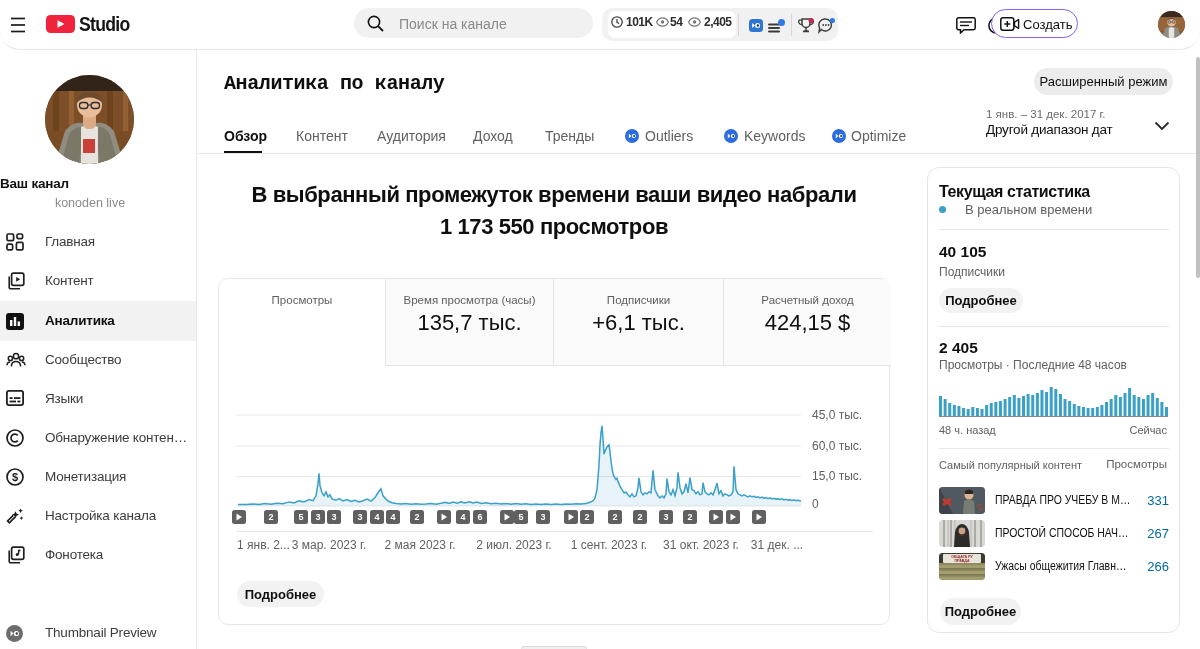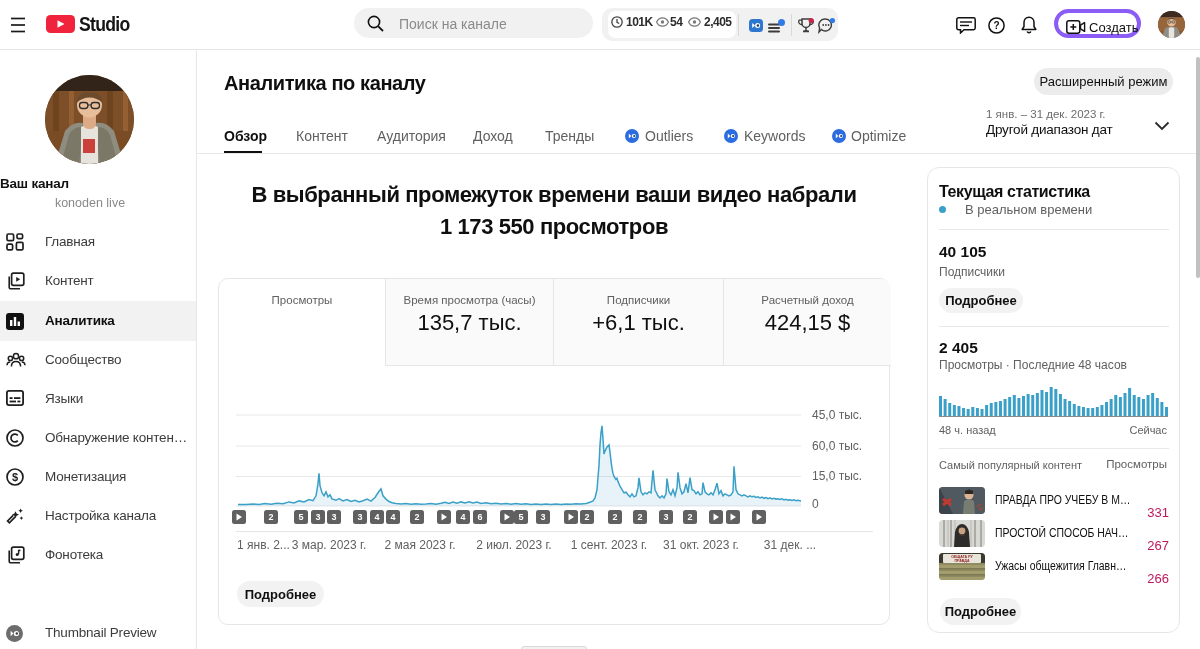--- a/index.html
+++ b/index.html
@@ -4,31 +4,31 @@
 <style>
   * { margin:0; padding:0; box-sizing:border-box; }
   html,body { width:1200px; height:649px; overflow:hidden; background:#fff;
     font-family:"Liberation Sans", sans-serif; color:#0f0f0f; }
   .abs { position:absolute; }
   .pill { background:#f2f2f2; border-radius:16px; font-size:13px; font-weight:700;
     display:flex; align-items:center; justify-content:center; }
 
   
   #topbar { position:absolute; left:0; top:0; width:1200px; height:50px; background:#fff;
-    border-bottom:1px solid #e7e7e7; z-index:5; }
+    border-bottom:1px solid #e7e7e7; z-index:5;border-radius:20px; }
   #searchpill { position:absolute; left:354px; top:8px; width:239px; height:30px;
     background:#f1f1f1; border-radius:15px; }
   #searchpill span { position:absolute; left:45px; top:8px; font-size:14px; color:#8a8a8a; }
   #statspill { position:absolute; left:602px; top:8px; width:236px; height:33px;
     background:#f1f1f2; border-radius:10px; }
   #statsinner { position:absolute; left:6px; top:3px; width:128px; height:27px;
     background:#fff; border-radius:7px; }
   .stxt { position:absolute; top:7px; font-size:12px; font-weight:700; letter-spacing:-0.5px; color:#2d2d2d; }
-  #createbtn { position:absolute; left:1054px; top:9px; width:87px; height:29px;
-    border:4px solid #8b5cf6; border-radius:15px; background:#fff; }
+  #createbtn { position:absolute; left:991px; top:9px; width:87px; height:29px;
+    border:1px solid #8b5cf6; border-radius:15px; background:#fff; }
   #createbtn span { position:absolute; left:31px; top:7px; font-size:13px; font-weight:500; }
 
   
   #sidebar { position:absolute; left:0; top:50px; width:197px; height:599px; background:#fff;
     border-right:1px solid #e7e7e7; }
   .mrow { position:absolute; left:0; width:197px; height:39px; }
   .mrow .micon { position:absolute; left:6px; top:11px; }
   .mrow .mtxt { position:absolute; left:45px; top:12px; font-size:13.5px; letter-spacing:-0.2px; color:#3c3c3c; white-space:nowrap; }
 
   
@@ -48,21 +48,21 @@
   .dlab { position:absolute; top:259px; font-size:12px; color:#606060; white-space:nowrap; }
   .ylab { position:absolute; left:593px; font-size:12px; color:#606060; white-space:nowrap; }
 
   
   #rightcard { position:absolute; left:927px; top:167px; width:253px; height:466px;
     border:1px solid #e6e6e6; border-radius:12px; background:#fff; }
   .rdiv { position:absolute; left:11px; width:230px; height:1px; background:#e8e8e8; }
   .vrow { position:absolute; left:11px; width:230px; height:27px; }
   .vrow .vtitle { position:absolute; left:56px; top:6px; width:158px; font-size:12px;
     white-space:nowrap; overflow:hidden; color:#0f0f0f; transform:scaleX(0.87); transform-origin:0 50%; }
-  .vrow .vnum { position:absolute; right:0; top:18px; font-size:13px; color:#be185d; }
+  .vrow .vnum { position:absolute; right:0; top:6px; font-size:13px; color:#0369a1; }
   .thumb { position:absolute; left:0; top:0; width:46px; height:27px; border-radius:4px; overflow:hidden; }
 </style>
 </head>
 <body>
 <div id="topbar">
 
   <svg class="abs" style="left:11px;top:16px" width="14" height="18" viewBox="0 0 14 18">
     <g stroke="#1a1a1a" stroke-width="1.7">
         <line x1="0" y1="2.5" x2="14" y2="2.5"></line>
         <line x1="0" y1="9" x2="14" y2="9"></line>
@@ -296,23 +296,23 @@
     <svg class="micon" style="top:12px" width="17" height="17" viewBox="0 0 17 17">
         <circle cx="8.5" cy="8.5" r="8.5" fill="#6d6d6d"></circle>
         <path d="M4.6 5.8 L4.6 11.2 L7.4 8.5 Z" fill="#fff"></path>
         <circle cx="10.4" cy="8.5" r="2.6" fill="#fff"></circle>
         <circle cx="10.8" cy="8.5" r="1.2" fill="#3c3c3c"></circle>
       </svg>
     <div class="mtxt">Thumbnail Preview</div>
   </div>
 </div>
 <div id="main">
-  <div class="abs" style="left:27px;top:22px;font-size:20px;font-weight:700;letter-spacing:-0.4px;">Аналитика по каналу</div>
+  <div class="abs" style="left:27px;top:22px;font-size:20px;font-weight:700;letter-spacing:-0.4px;font-family:Liberation Mono, monospace;">Аналитика по каналу</div>
   <div class="abs pill" style="left:837px;top:18px;width:139px;height:27px;font-weight:500;font-size:13px;background:#ececec;">Расширенный режим</div>
-  <div class="abs" style="left:789px;top:58px;font-size:11.5px;color:#6b6b6b;">1 янв. – 31 дек. 2023 г.</div>
+  <div class="abs" style="left:789px;top:58px;font-size:11.5px;color:#6b6b6b;">1 янв. – 31 дек. 2017 г.</div>
   <div class="abs" style="left:789px;top:72px;font-size:13.5px;letter-spacing:-0.2px;color:#0f0f0f;">Другой диапазон дат</div>
   <svg class="abs" style="left:957px;top:71px" width="16" height="10" viewBox="0 0 16 10">
       <path d="M1.5 1.5 L8 8 L14.5 1.5" fill="none" stroke="#2a2a2a" stroke-width="1.8"></path>
     </svg>
 
   <div class="tab" style="left:27px;color:#0f0f0f;font-weight:700;">Обзор</div>
   <div class="tab" style="left:99px;">Контент</div>
   <div class="tab" style="left:180px;">Аудитория</div>
   <div class="tab" style="left:276px;">Доход</div>
   <div class="tab" style="left:348px;">Тренды</div>
@@ -376,21 +376,21 @@
     <div class="ylab" style="top:225px;transform:translateY(-50%);">0</div>
 
     <div class="abs" style="left:17px;top:252px;width:637px;height:1px;background:#e6e6e6;"></div>
 
     <div class="dlab" style="left:18px;">1 янв. 2...</div>
     <div class="dlab" style="left:110px;transform:translateX(-50%);">3 мар. 2023 г.</div>
     <div class="dlab" style="left:201px;transform:translateX(-50%);">2 мая 2023 г.</div>
     <div class="dlab" style="left:295px;transform:translateX(-50%);">2 июл. 2023 г.</div>
     <div class="dlab" style="left:390px;transform:translateX(-50%);">1 сент. 2023 г.</div>
     <div class="dlab" style="left:482px;transform:translateX(-50%);">31 окт. 2023 г.</div>
-    <div class="dlab" style="left:571px;transform:translateX(-50%);">31 дек. ...</div>
+    <div class="dlab" style="left:558px;transform:translateX(-50%);">31 дек. ...</div>
 
     <div class="mark" style="left:13px;">
         <svg width="8" height="8" viewBox="0 0 8 8" style="display:block;margin:3px auto 0;">
           <path d="M1.5 0.5 L7 4 L1.5 7.5 Z" fill="#fff"></path>
         </svg>
       </div>
     <div class="mark" style="left:45px;">2</div>
     <div class="mark" style="left:75px;">5</div>
     <div class="mark" style="left:92px;">3</div>
     <div class="mark" style="left:108px;">3</div>

